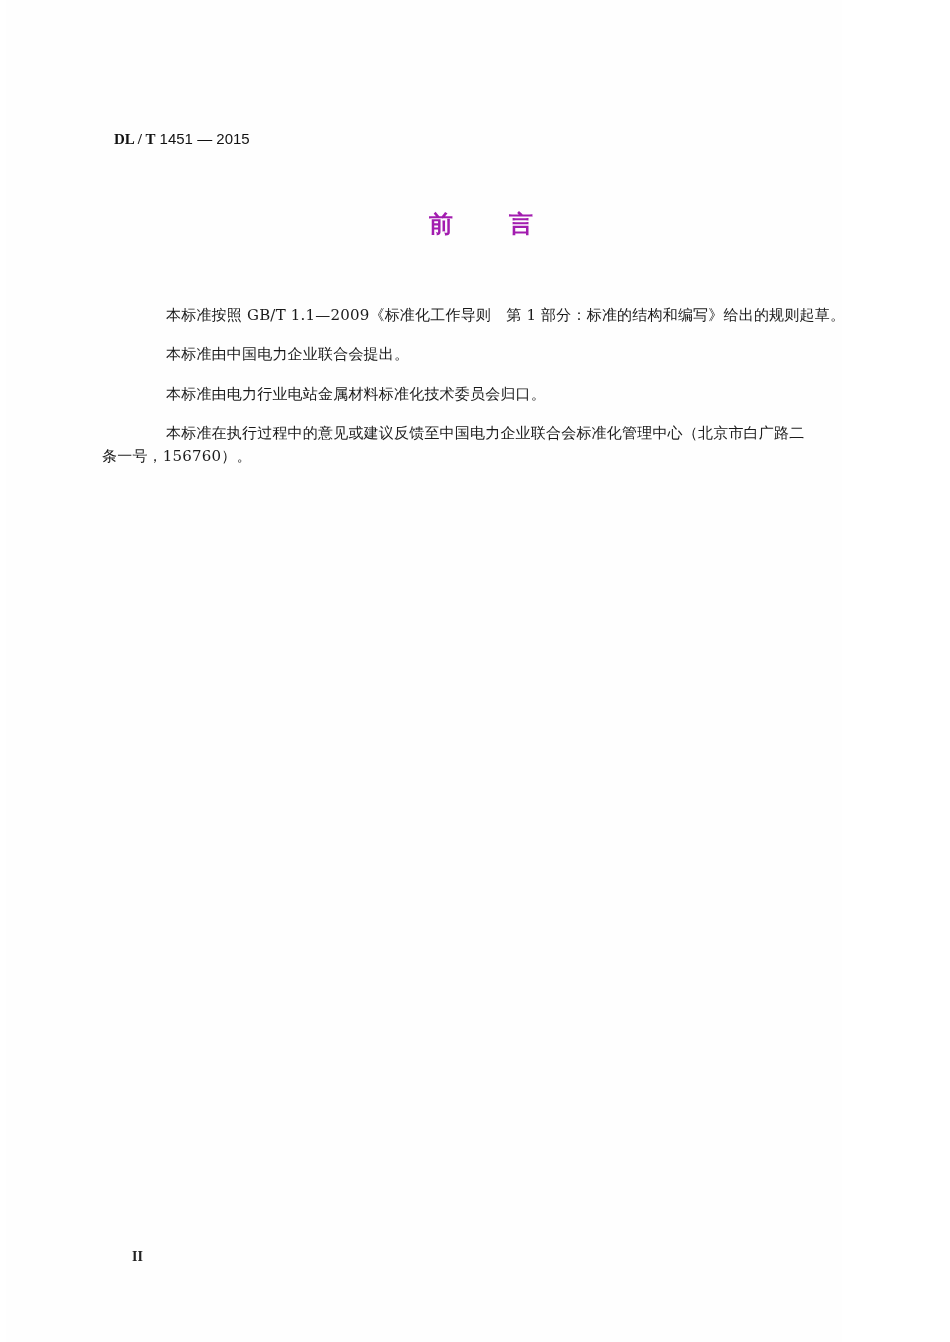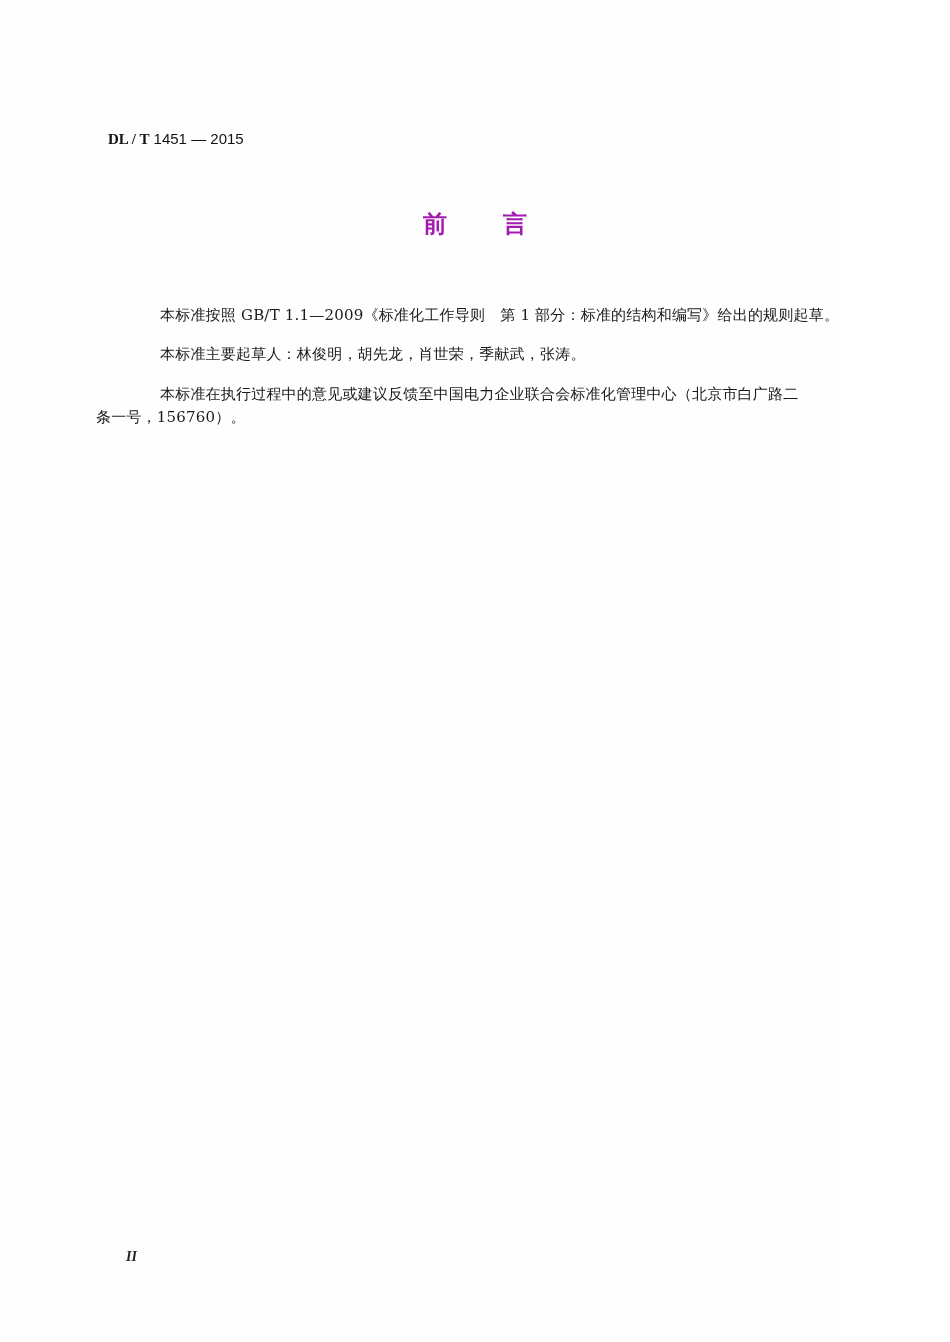--- a/index.html
+++ b/index.html
@@ -10,21 +10,21 @@
     body {
       width: 950px;
       height: 1342px;
       position: relative;
       overflow: hidden;
       font-family: "DejaVu Serif", "Liberation Serif", serif;
       color: #1a1a1a;
     }
     .page {
       position: absolute;
-      left: 0; top: 0;
+      left: 6px; top: 0;
       width: 836px;
       height: 1342px;
       background: #fefefe;
     }
     .header-code {
       position: absolute;
       left: 108px;
       top: 130px;
       font-family: "Liberation Sans", "DejaVu Sans", sans-serif;
       font-size: 15px;
@@ -76,21 +76,20 @@
       margin-left: -32px;
     }
     .page-number {
       position: absolute;
       left: 126px;
       top: 1249px;
       font-family: "Liberation Serif", "DejaVu Serif", serif;
       font-size: 14px;
       font-weight: bold;
       color: #222;
-      font-style: italic;
     }
   </style>
 </head>
 <body>
 
 <div class="page">
 
   <div class="header-code">
     <span class="bold">DL / T</span>
     <span>1451 — 2015</span>
@@ -98,21 +97,24 @@
 
   <div class="title">
     <span class="ch">前</span><span class="ch">言</span>
   </div>
 
   <div class="body-text">
     <p class="para">
       <span class="line">本标准按照 GB/T 1.1—2009《标准化工作导则　第 1 部分：标准的结构和编写》给出的规则起草。</span>
     </p>
     <p class="para">
-      <span class="line">本标准主要起草人：林俊明，胡先龙，肖世荣，季献武，张涛。</span>
+      <span class="line">本标准由中国电力企业联合会提出。</span>
+    </p>
+    <p class="para">
+      <span class="line">本标准由电力行业电站金属材料标准化技术委员会归口。</span>
     </p>
     <p class="para">
       <span class="line">本标准在执行过程中的意见或建议反馈至中国电力企业联合会标准化管理中心（北京市白广路二</span>
       <span class="line cont">条一号，156760）。</span>
     </p>
   </div>
 
   <div class="page-number">II</div>
 
 </div>

